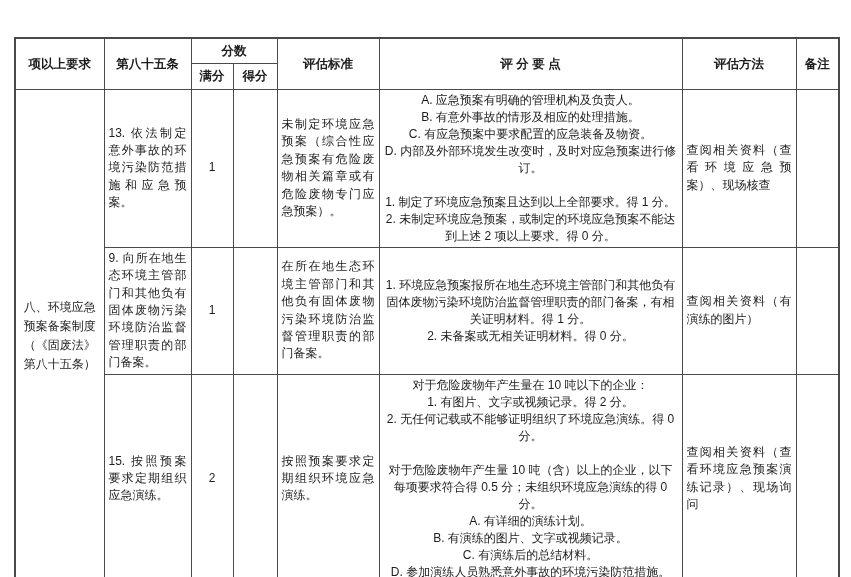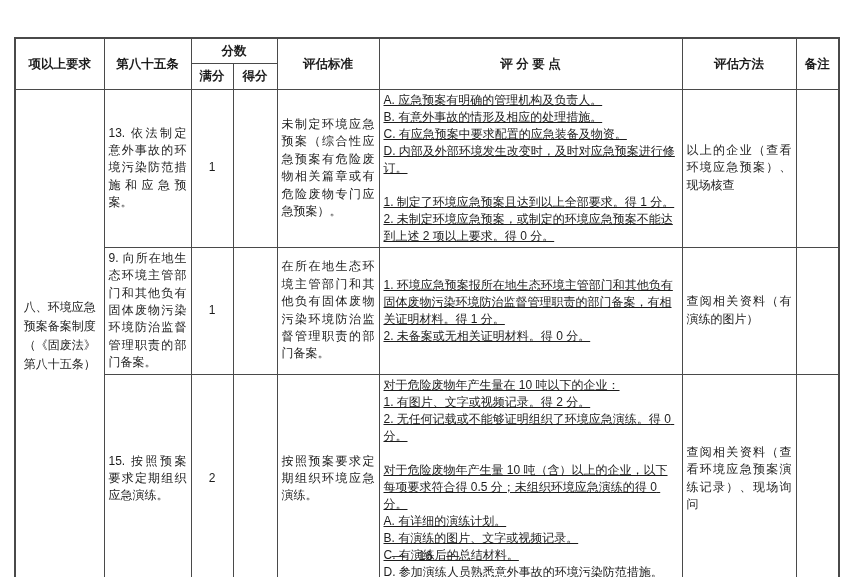--- a/index.html
+++ b/index.html
@@ -46,24 +46,23 @@
     text-align: center;
     vertical-align: middle;
     line-height: 1.6;
   }
   td.content, td.standard, td.method {
     text-align: justify;
     text-justify: inter-ideograph;
   }
   td.points {
     white-space: pre-wrap;
-    text-align: left;
+    text-align: center;
     vertical-align: middle;
     line-height: 1.42;
-    text-decoration: underline;
   }
   .footer {
     position: absolute;
     left: 0;
     width: 100%;
     top: 548px;
     text-align: center;
     font-size: 13px;
     word-spacing: 10px;
     color: #1c1c1c;
@@ -107,21 +106,21 @@
       <td class="center">1</td>
       <td class="center"></td>
       <td class="standard">未制定环境应急预案（综合性应急预案有危险废物相关篇章或有危险废物专门应急预案）。</td>
       <td class="points">A. 应急预案有明确的管理机构及负责人。
 B. 有意外事故的情形及相应的处理措施。
 C. 有应急预案中要求配置的应急装备及物资。
 D. 内部及外部环境发生改变时，及时对应急预案进行修订。
 
 1. 制定了环境应急预案且达到以上全部要求。得 1 分。
 2. 未制定环境应急预案，或制定的环境应急预案不能达到上述 2 项以上要求。得 0 分。</td>
-      <td class="method">以上的企业（查看环境应急预案）、现场核查</td>
+      <td class="method">查阅相关资料（查看环境应急预案）、现场核查</td>
       <td class="center"></td>
     </tr>
 
     <tr style="height:113px">
       <td class="content">9. 向所在地生态环境主管部门和其他负有固体废物污染环境防治监督管理职责的部门备案。</td>
       <td class="center">1</td>
       <td class="center"></td>
       <td class="standard">在所在地生态环境主管部门和其他负有固体废物污染环境防治监督管理职责的部门备案。</td>
       <td class="points">1. 环境应急预案报所在地生态环境主管部门和其他负有固体废物污染环境防治监督管理职责的部门备案，有相关证明材料。得 1 分。
 2. 未备案或无相关证明材料。得 0 分。</td>
@@ -142,14 +141,13 @@
 A. 有详细的演练计划。
 B. 有演练的图片、文字或视频记录。
 C. 有演练后的总结材料。
 D. 参加演练人员熟悉意外事故的环境污染防范措施。</td>
       <td class="method">查阅相关资料（查看环境应急预案演练记录）、现场询问</td>
       <td class="center"></td>
     </tr>
   </tbody>
     </table>
 
-  <div class="footer">— 16 —</div>
 </div>
 
 </body></html>

